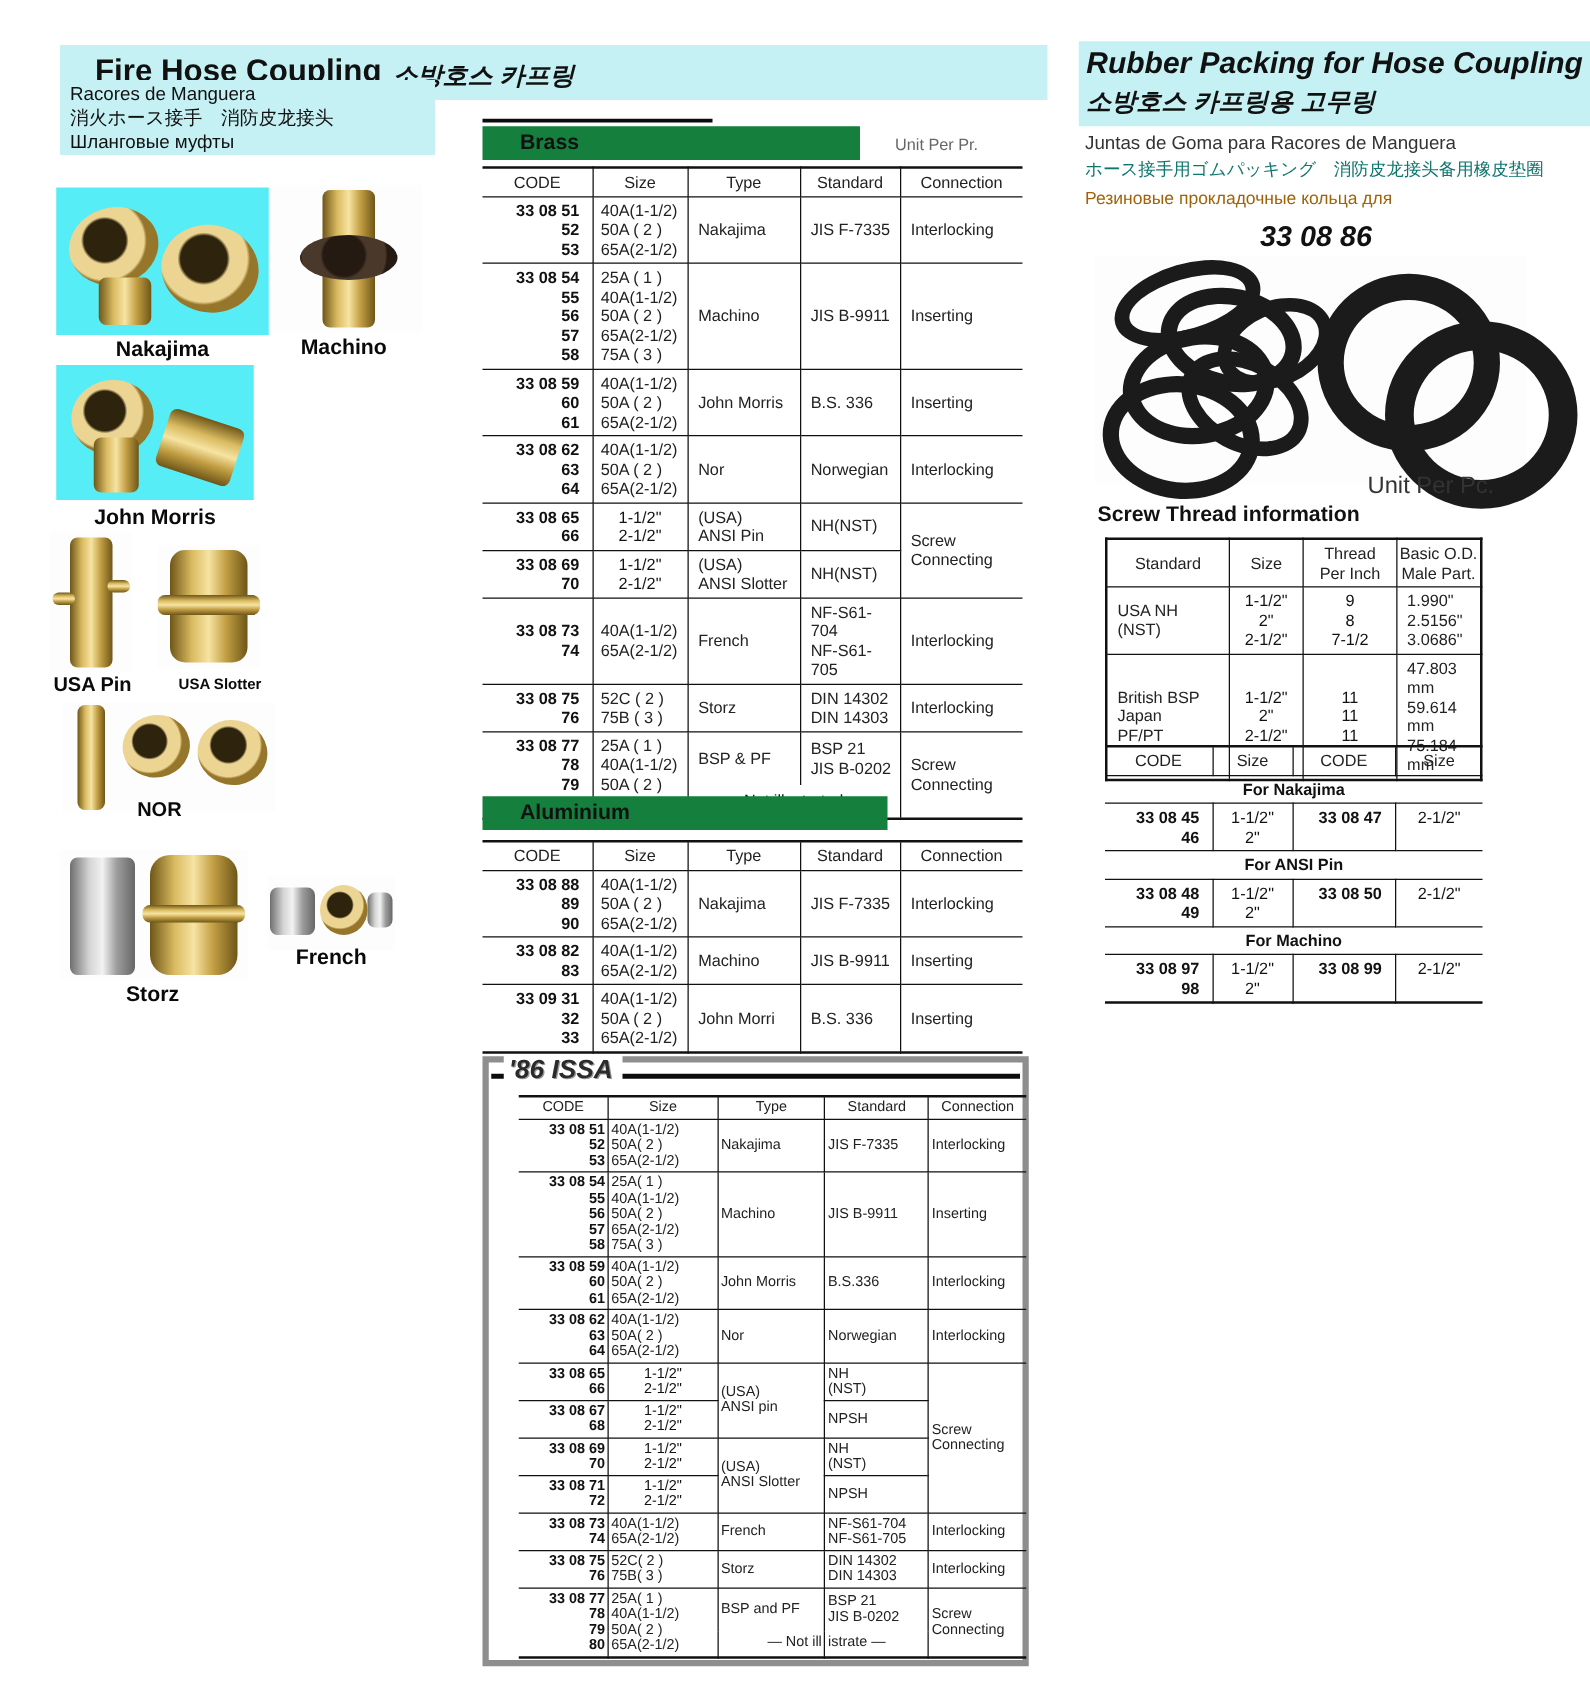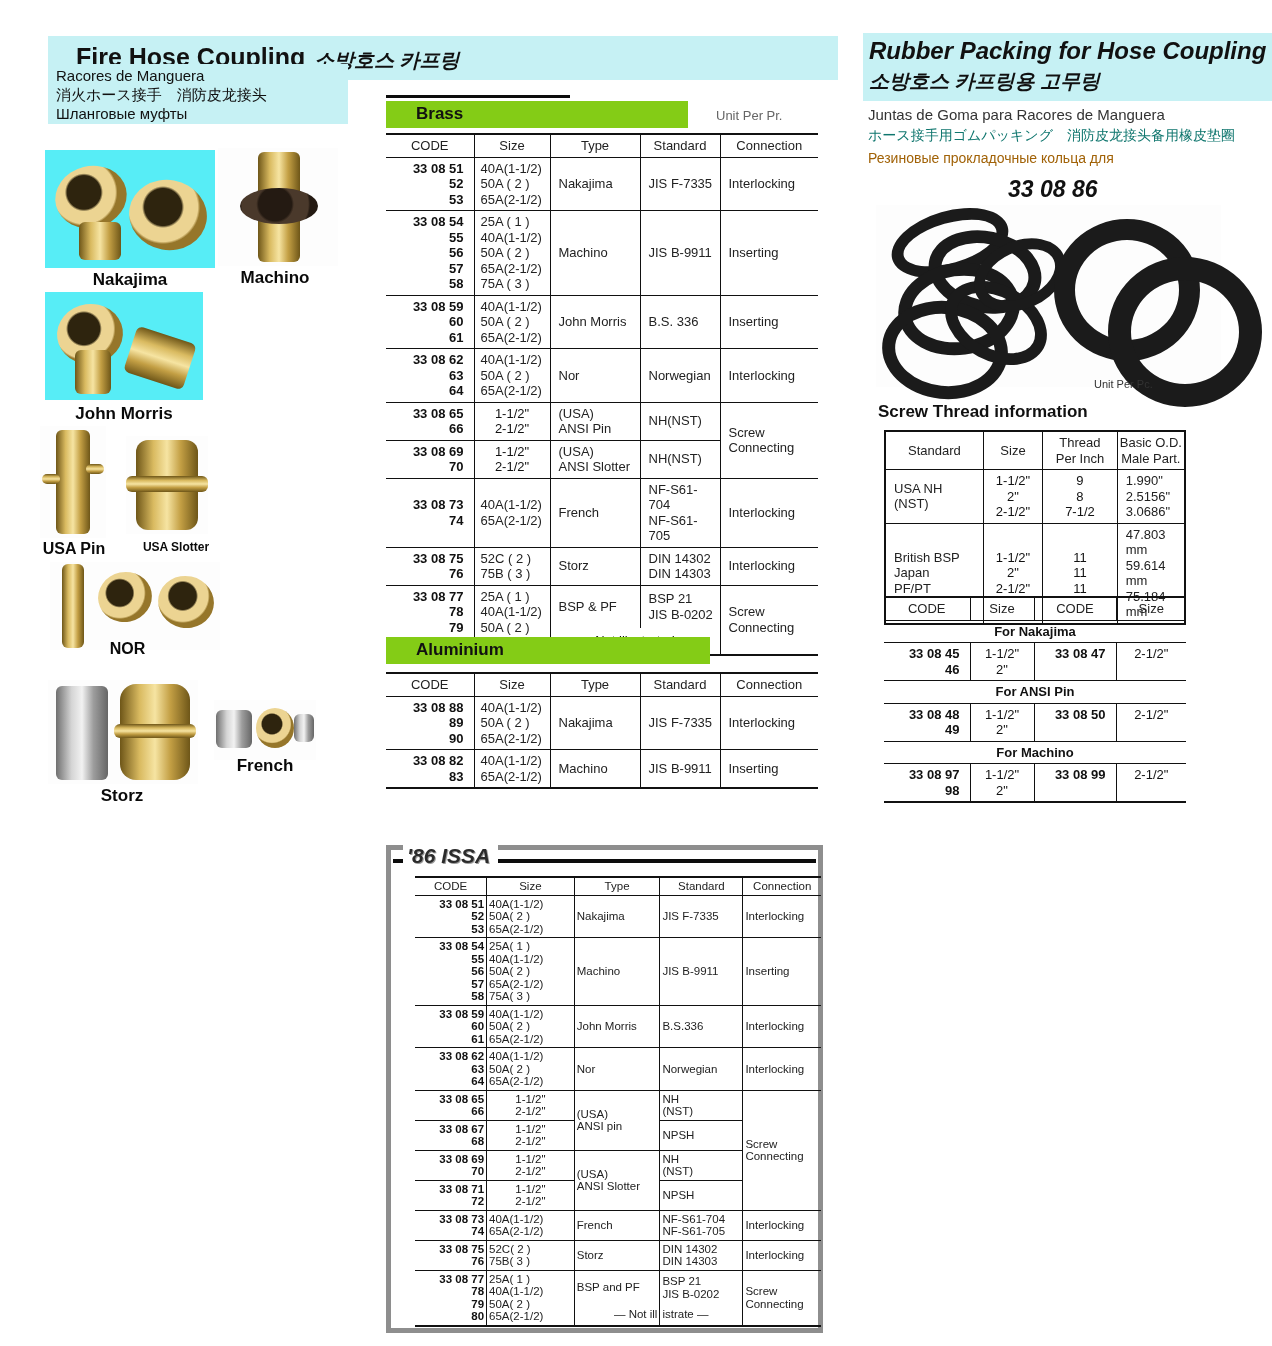--- a/index.html
+++ b/index.html
@@ -1,20 +1,20 @@
 <!DOCTYPE html>
 <html><head>
 <meta charset="utf-8">
 <style>
   html,body{margin:0;padding:0;background:#ffffff;}
   body{width:1272px;height:1346px;position:relative;font-family:"Liberation Sans",sans-serif;color:#111;}
   .abs{position:absolute;margin-left:18px;}
   
   .band{background:#c6f1f4;}
-  .teal{background:#84cc16;}
+  .teal{background:#15803d;}
   .title-en{font-size:25px;font-weight:700;letter-spacing:0px;}
   .title-ko{font-size:20px;font-weight:700;font-style:italic;}
   .sub-line{font-size:15px;line-height:19px;}
   .ital{font-style:italic;}
   .gray{color:#666;}
   
   .photo{position:absolute;overflow:hidden;}
   .cyanbg{background:#57edf6;}
   .whitebg{background:#fdfdfd;}
   .plabel{position:absolute;font-weight:700;font-size:17px;text-align:center;color:#0a0a0a;}
@@ -287,20 +287,31 @@
         </tr>
         <tr>
           <td class="code">33 08 82
 83</td>
           <td class="szl">40A(1-1/2)
 65A(2-1/2)</td>
           <td class="lft">Machino</td>
           <td class="lft">JIS B-9911</td>
           <td class="lft">Inserting</td>
         </tr>
+        <tr>
+          <td class="code">33 09 31
+32
+33</td>
+          <td class="szl">40A(1-1/2)
+50A ( 2 )
+65A(2-1/2)</td>
+          <td class="lft">John Morri</td>
+          <td class="lft">B.S. 336</td>
+          <td class="lft">Inserting</td>
+        </tr>
       </tbody>
     </table>
   </div>
 
 <div class="abs" id="issa-box" style="left:368px;top:845px;width:427px;height:478px;">
   <div id="issa-line"></div>
   <span id="issa-title">'86 ISSA</span>
   <div class="abs" style="left:6px;top:26px;width:406px;">
       <table class="cat trim tight f11">
         <colgroup>
@@ -460,21 +471,21 @@
 <div class="abs" style="left:858px;top:205px;width:345px;height:182px;background:#fdfdfd;">
   <div class="rring" style="left:14px;top:6px;width:96px;height:40px;transform:rotate(-16deg);"></div>
   <div class="rring" style="left:52px;top:26px;width:88px;height:56px;transform:rotate(12deg);border-width:13px;"></div>
   <div class="rring" style="left:22px;top:58px;width:96px;height:66px;transform:rotate(-8deg);border-width:13px;"></div>
   <div class="rring" style="left:6px;top:96px;width:100px;height:72px;transform:rotate(6deg);border-width:13px;"></div>
   <div class="rring" style="left:66px;top:80px;width:84px;height:52px;transform:rotate(28deg);"></div>
   <div class="rring" style="left:96px;top:36px;width:74px;height:46px;transform:rotate(-24deg);border-width:11px;"></div>
   <div class="rring" style="left:178px;top:14px;width:104px;height:100px;border-width:21px;"></div>
   <div class="rring" style="left:232px;top:52px;width:108px;height:104px;border-width:23px;"></div>
 </div>
-<span class="abs" style="left:1076px;top:378px;font-size:11px;color:#333;">Unit Per Pc.</span>
+<span class="abs" style="left:1076px;top:378px;font-size:19px;color:#333;">Unit Per Pc.</span>
 
 <div class="abs" style="left:860px;top:402px;font-size:17px;font-weight:700;">Screw Thread information</div>
 <div class="abs" style="left:866px;top:430px;width:302px;">
     <table class="cat full f13">
       <colgroup>
         <col style="width: 99px;">
         <col style="width: 60px;">
         <col style="width: 75px;">
         <col style="width: 68px;">
       </colgroup>

